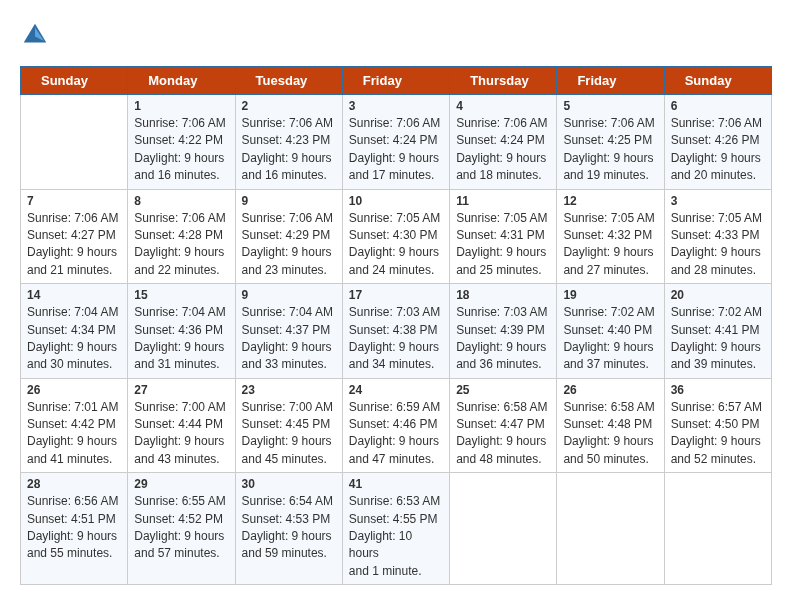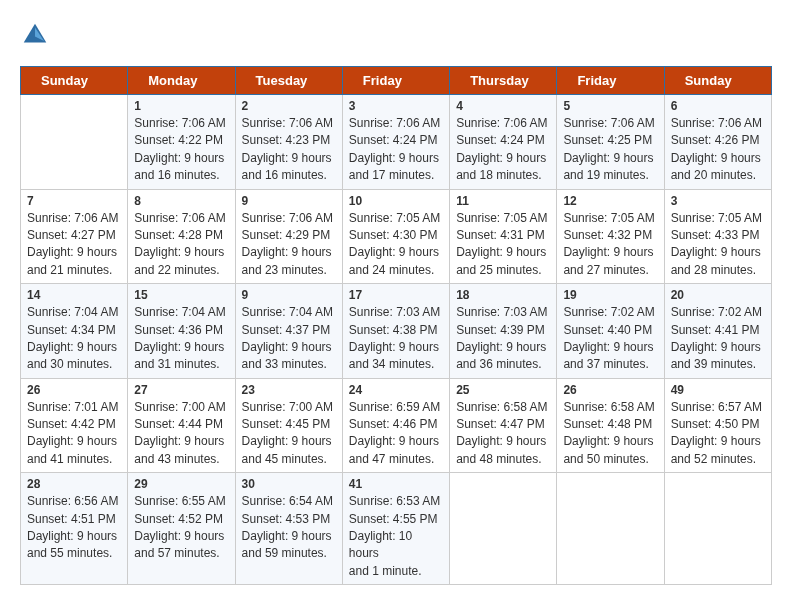--- a/index.html
+++ b/index.html
@@ -234,21 +234,21 @@
         </td>
         <td>
           <span class="day-number">25</span>
           <div class="day-info">Sunrise: 6:58 AM<br>Sunset: 4:47 PM<br>Daylight: 9 hours<br>and 48 minutes.</div>
         </td>
         <td>
           <span class="day-number">26</span>
           <div class="day-info">Sunrise: 6:58 AM<br>Sunset: 4:48 PM<br>Daylight: 9 hours<br>and 50 minutes.</div>
         </td>
         <td>
-          <span class="day-number">49</span>
+          <span class="day-number">36</span>
           <div class="day-info">Sunrise: 6:57 AM<br>Sunset: 4:50 PM<br>Daylight: 9 hours<br>and 52 minutes.</div>
         </td>
       </tr>
       <tr>
         <td>
           <span class="day-number">28</span>
           <div class="day-info">Sunrise: 6:56 AM<br>Sunset: 4:51 PM<br>Daylight: 9 hours<br>and 55 minutes.</div>
         </td>
         <td>
           <span class="day-number">29</span>

